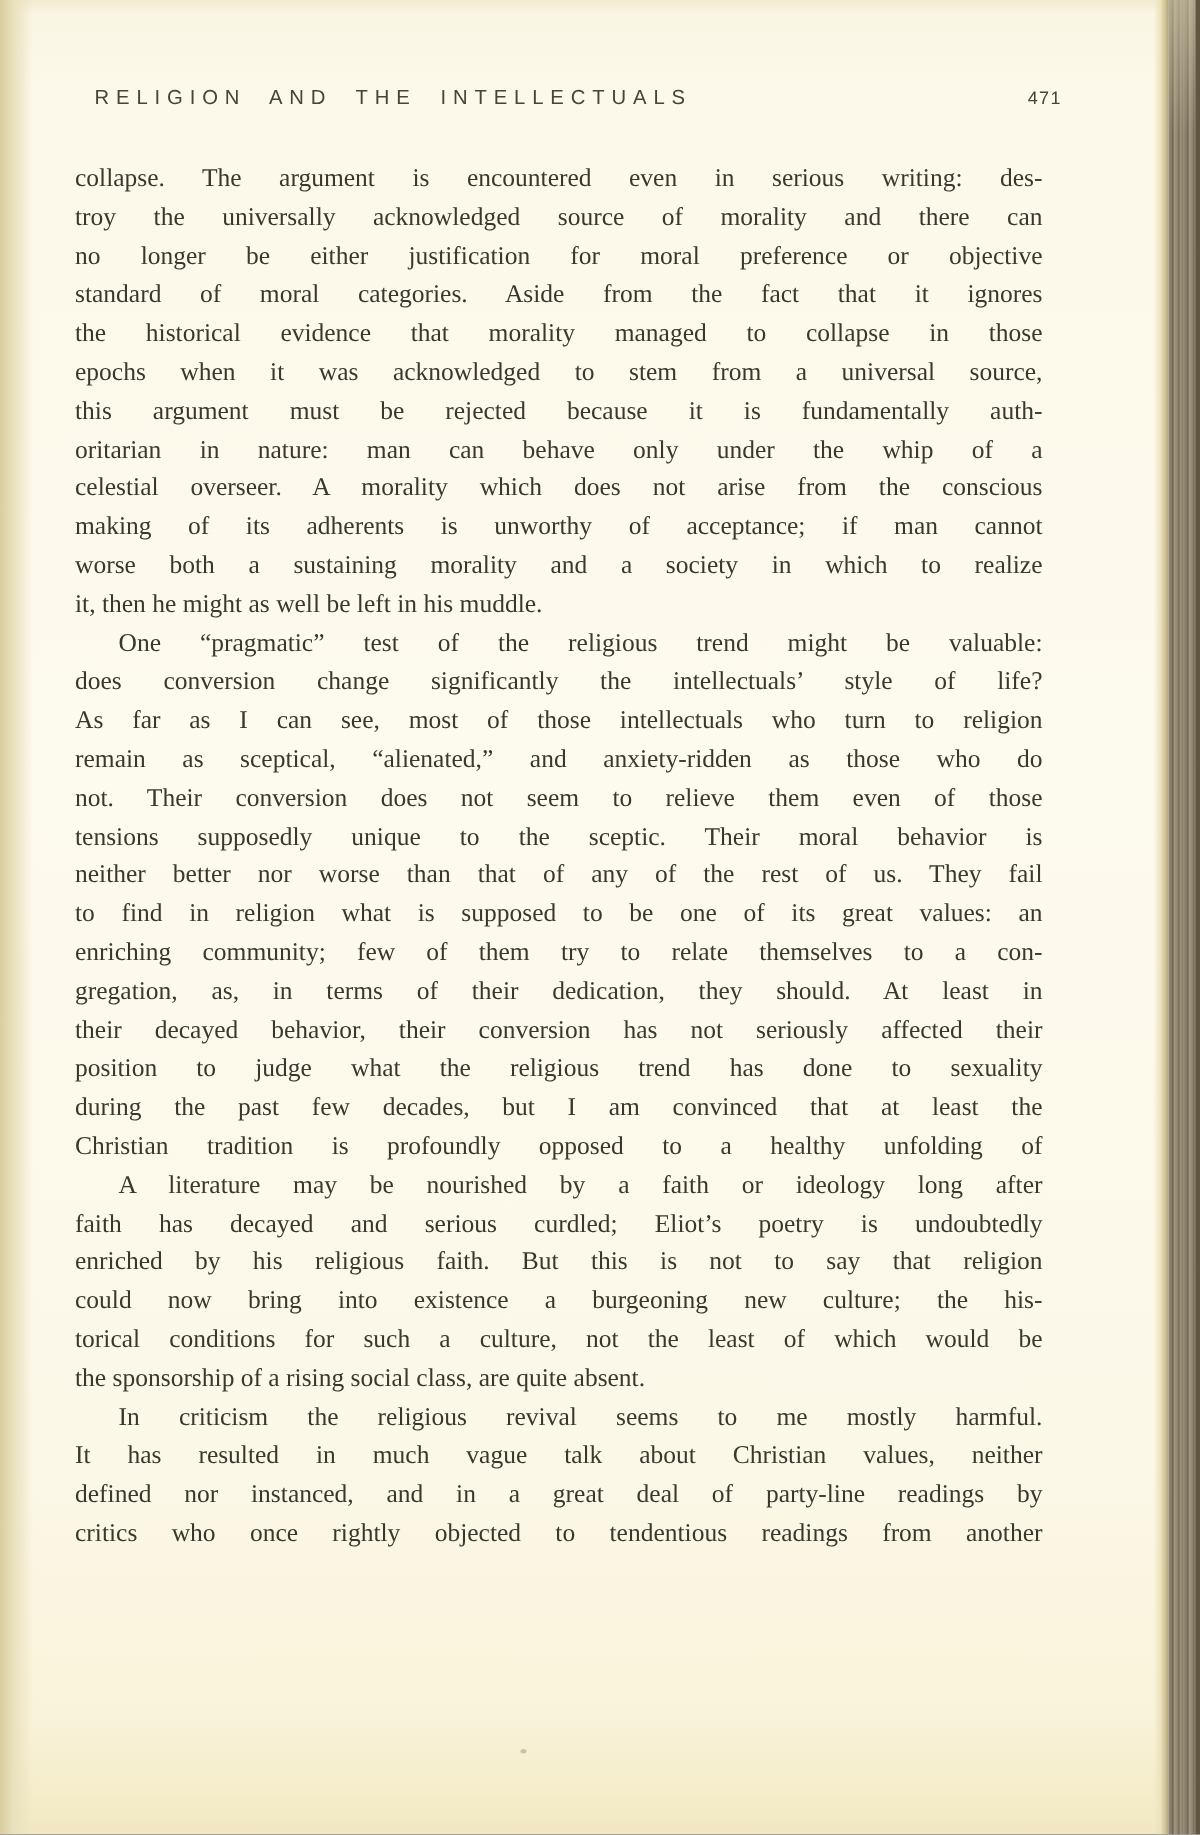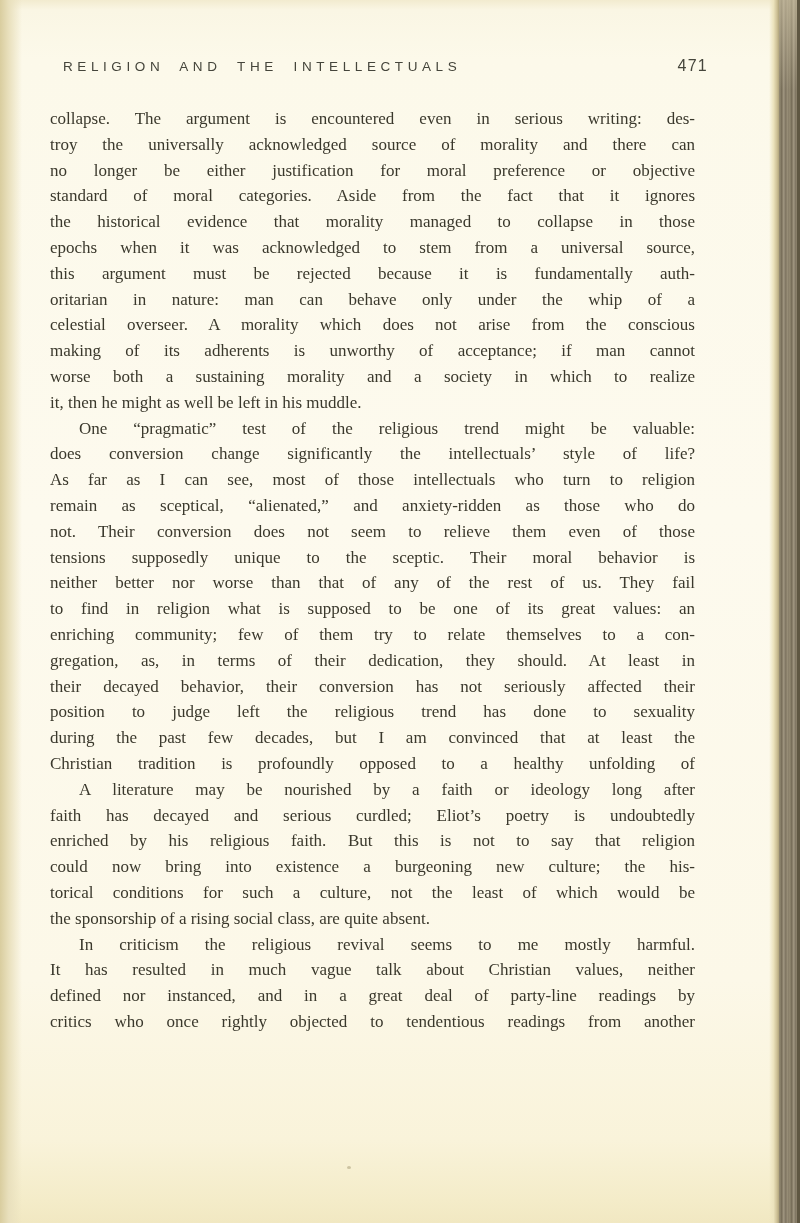--- a/index.html
+++ b/index.html
@@ -43,21 +43,21 @@
     position: absolute; left: 50px; top: 57px; width: 645px;
     display: flex; justify-content: space-between; align-items: baseline;
     font-family: "Liberation Sans", sans-serif;
     color: #45453b;
     margin-left: 13px;
   }
   .running-head .title {
     font-size: 13.5px; letter-spacing: 0.34em; word-spacing: 0.55em; font-weight: 500;
   }
   .running-head .folio {
-    font-size: 16px; letter-spacing: 0.08em; font-weight: 500;
+    font-size: 12px; letter-spacing: 0.08em; font-weight: 500;
   }
   .body-text {
     position: absolute; left: 50px; top: 106px; width: 645px;
     font-size: 17px; line-height: 25.8px; color: #3a382c;
   }
   .body-text .line {
     text-align: justify;
     text-align-last: justify;
     white-space: normal;
   }
@@ -97,21 +97,21 @@
       <div class="line">does conversion change significantly the intellectuals’ style of life?</div>
       <div class="line">As far as I can see, most of those intellectuals who turn to religion</div>
       <div class="line">remain as sceptical, “alienated,” and anxiety-ridden as those who do</div>
       <div class="line">not. Their conversion does not seem to relieve them even of those</div>
       <div class="line">tensions supposedly unique to the sceptic. Their moral behavior is</div>
       <div class="line">neither better nor worse than that of any of the rest of us. They fail</div>
       <div class="line">to find in religion what is supposed to be one of its great values: an</div>
       <div class="line">enriching community; few of them try to relate themselves to a con-</div>
       <div class="line">gregation, as, in terms of their dedication, they should. At least in</div>
       <div class="line">their decayed behavior, their conversion has not seriously affected their</div>
-      <div class="line">position to judge left the religious trend has done to sexuality</div>
+      <div class="line">position to judge what the religious trend has done to sexuality</div>
       <div class="line">during the past few decades, but I am convinced that at least the</div>
       <div class="line">Christian tradition is profoundly opposed to a healthy unfolding of</div>
       <div class="line indent">A literature may be nourished by a faith or ideology long after</div>
       <div class="line">faith has decayed and serious curdled; Eliot’s poetry is undoubtedly</div>
       <div class="line">enriched by his religious faith. But this is not to say that religion</div>
       <div class="line">could now bring into existence a burgeoning new culture; the his-</div>
       <div class="line">torical conditions for such a culture, not the least of which would be</div>
       <div class="line lastline">the sponsorship of a rising social class, are quite absent.</div>
       <div class="line indent">In criticism the religious revival seems to me mostly harmful.</div>
       <div class="line">It has resulted in much vague talk about Christian values, neither</div>

